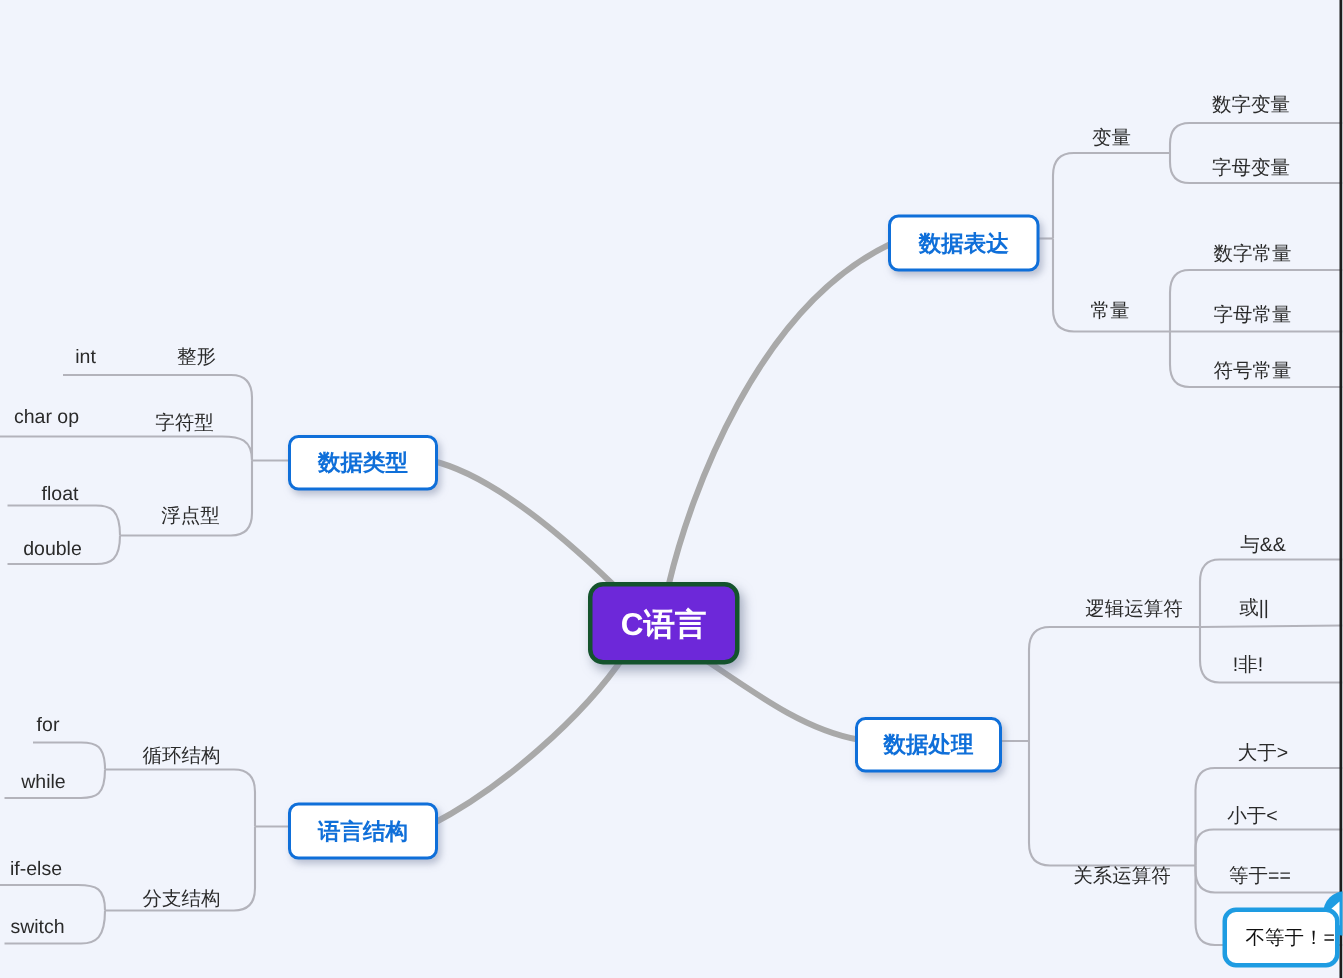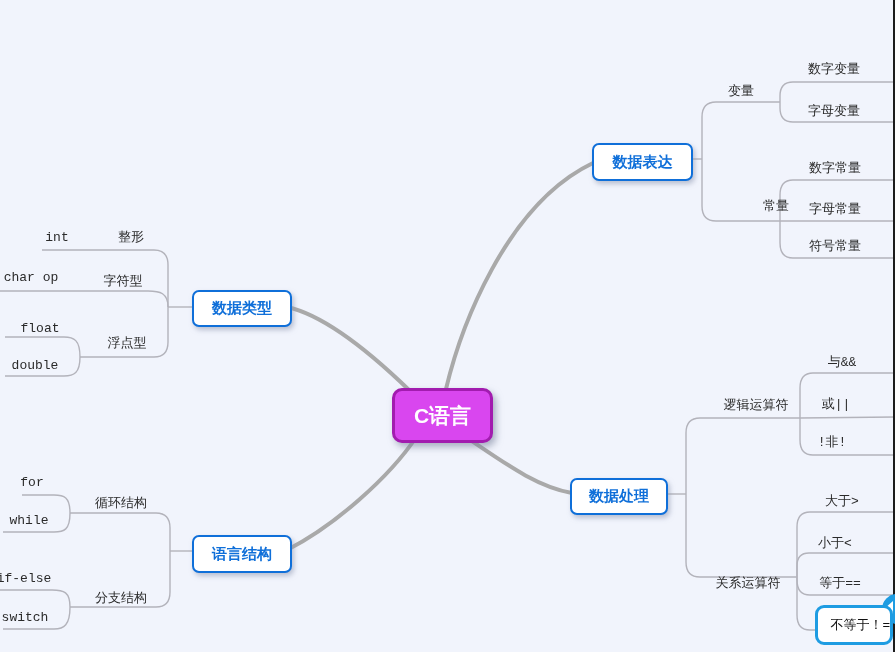--- a/index.html
+++ b/index.html
@@ -1,27 +1,27 @@
 <!DOCTYPE html>
 <html><head>
 <meta charset="utf-8">
 <style>
   html,body{margin:0;padding:0;}
   body{width:895px;height:652px;overflow:hidden;
        font-family:"Liberation Sans","DejaVu Sans",sans-serif;}
   #canvas{position:relative;width:895px;height:652px;background:#f1f4fc;}
   #wires{position:absolute;left:0;top:0;}
   .lbl{position:absolute;transform:translateX(-50%);white-space:nowrap;
-       font-size:13px;color:#2a2a2a;line-height:15px;font-family:Liberation Mono, monospace;}
+       font-size:13px;color:#2a2a2a;line-height:15px;}
   .topic{position:absolute;display:flex;align-items:center;justify-content:center;
        background:#ffffff;border:2px solid #0f6fd9;border-radius:7px;
        color:#0f6fd9;font-weight:bold;font-size:15px;white-space:nowrap;
        box-shadow:2px 3px 5px rgba(140,150,175,.55);cursor:default;}
   .center{position:absolute;display:flex;align-items:center;justify-content:center;
-       background:#d946ef;border:3px solid #a21caf;border-radius:10px;
+       background:#6d28d9;border:3px solid #14532d;border-radius:10px;
        color:#ffffff;font-weight:bold;font-size:21px;white-space:nowrap;
        box-shadow:3px 4px 7px rgba(120,130,155,.6);cursor:default;}
   .sel{position:absolute;display:flex;align-items:center;justify-content:flex-end;
        background:#ffffff;border:3px solid #1e9ce2;border-radius:9px;
        font-size:13px;color:#111;white-space:nowrap;}
 </style>
 </head>
 <body>
 
 <div id="canvas">
@@ -94,21 +94,21 @@
   <div class="topic" style="left:192px;top:535px;width:96px;height:34px;">
     <span>语言结构</span>
   </div>
   <div class="topic" style="left:570px;top:478px;width:94px;height:33px;">
     <span>数据处理</span>
   </div>
 
   <div class="lbl" style="left:741px;top:84px;">变量</div>
   <div class="lbl" style="left:834px;top:62px;">数字变量</div>
   <div class="lbl" style="left:834px;top:104px;">字母变量</div>
-  <div class="lbl" style="left:740px;top:199px;margin-left:36px;">常量</div>
+  <div class="lbl" style="left:740px;top:199px;">常量</div>
   <div class="lbl" style="left:835px;top:161px;">数字常量</div>
   <div class="lbl" style="left:835px;top:202px;">字母常量</div>
   <div class="lbl" style="left:835px;top:239px;">符号常量</div>
 
   <div class="lbl" style="left:57px;top:230px;">int</div>
   <div class="lbl" style="left:131px;top:230px;">整形</div>
   <div class="lbl" style="left:31px;top:270px;">char op</div>
   <div class="lbl" style="left:123px;top:274px;">字符型</div>
   <div class="lbl" style="left:40px;top:321px;">float</div>
   <div class="lbl" style="left:127px;top:336px;">浮点型</div>

